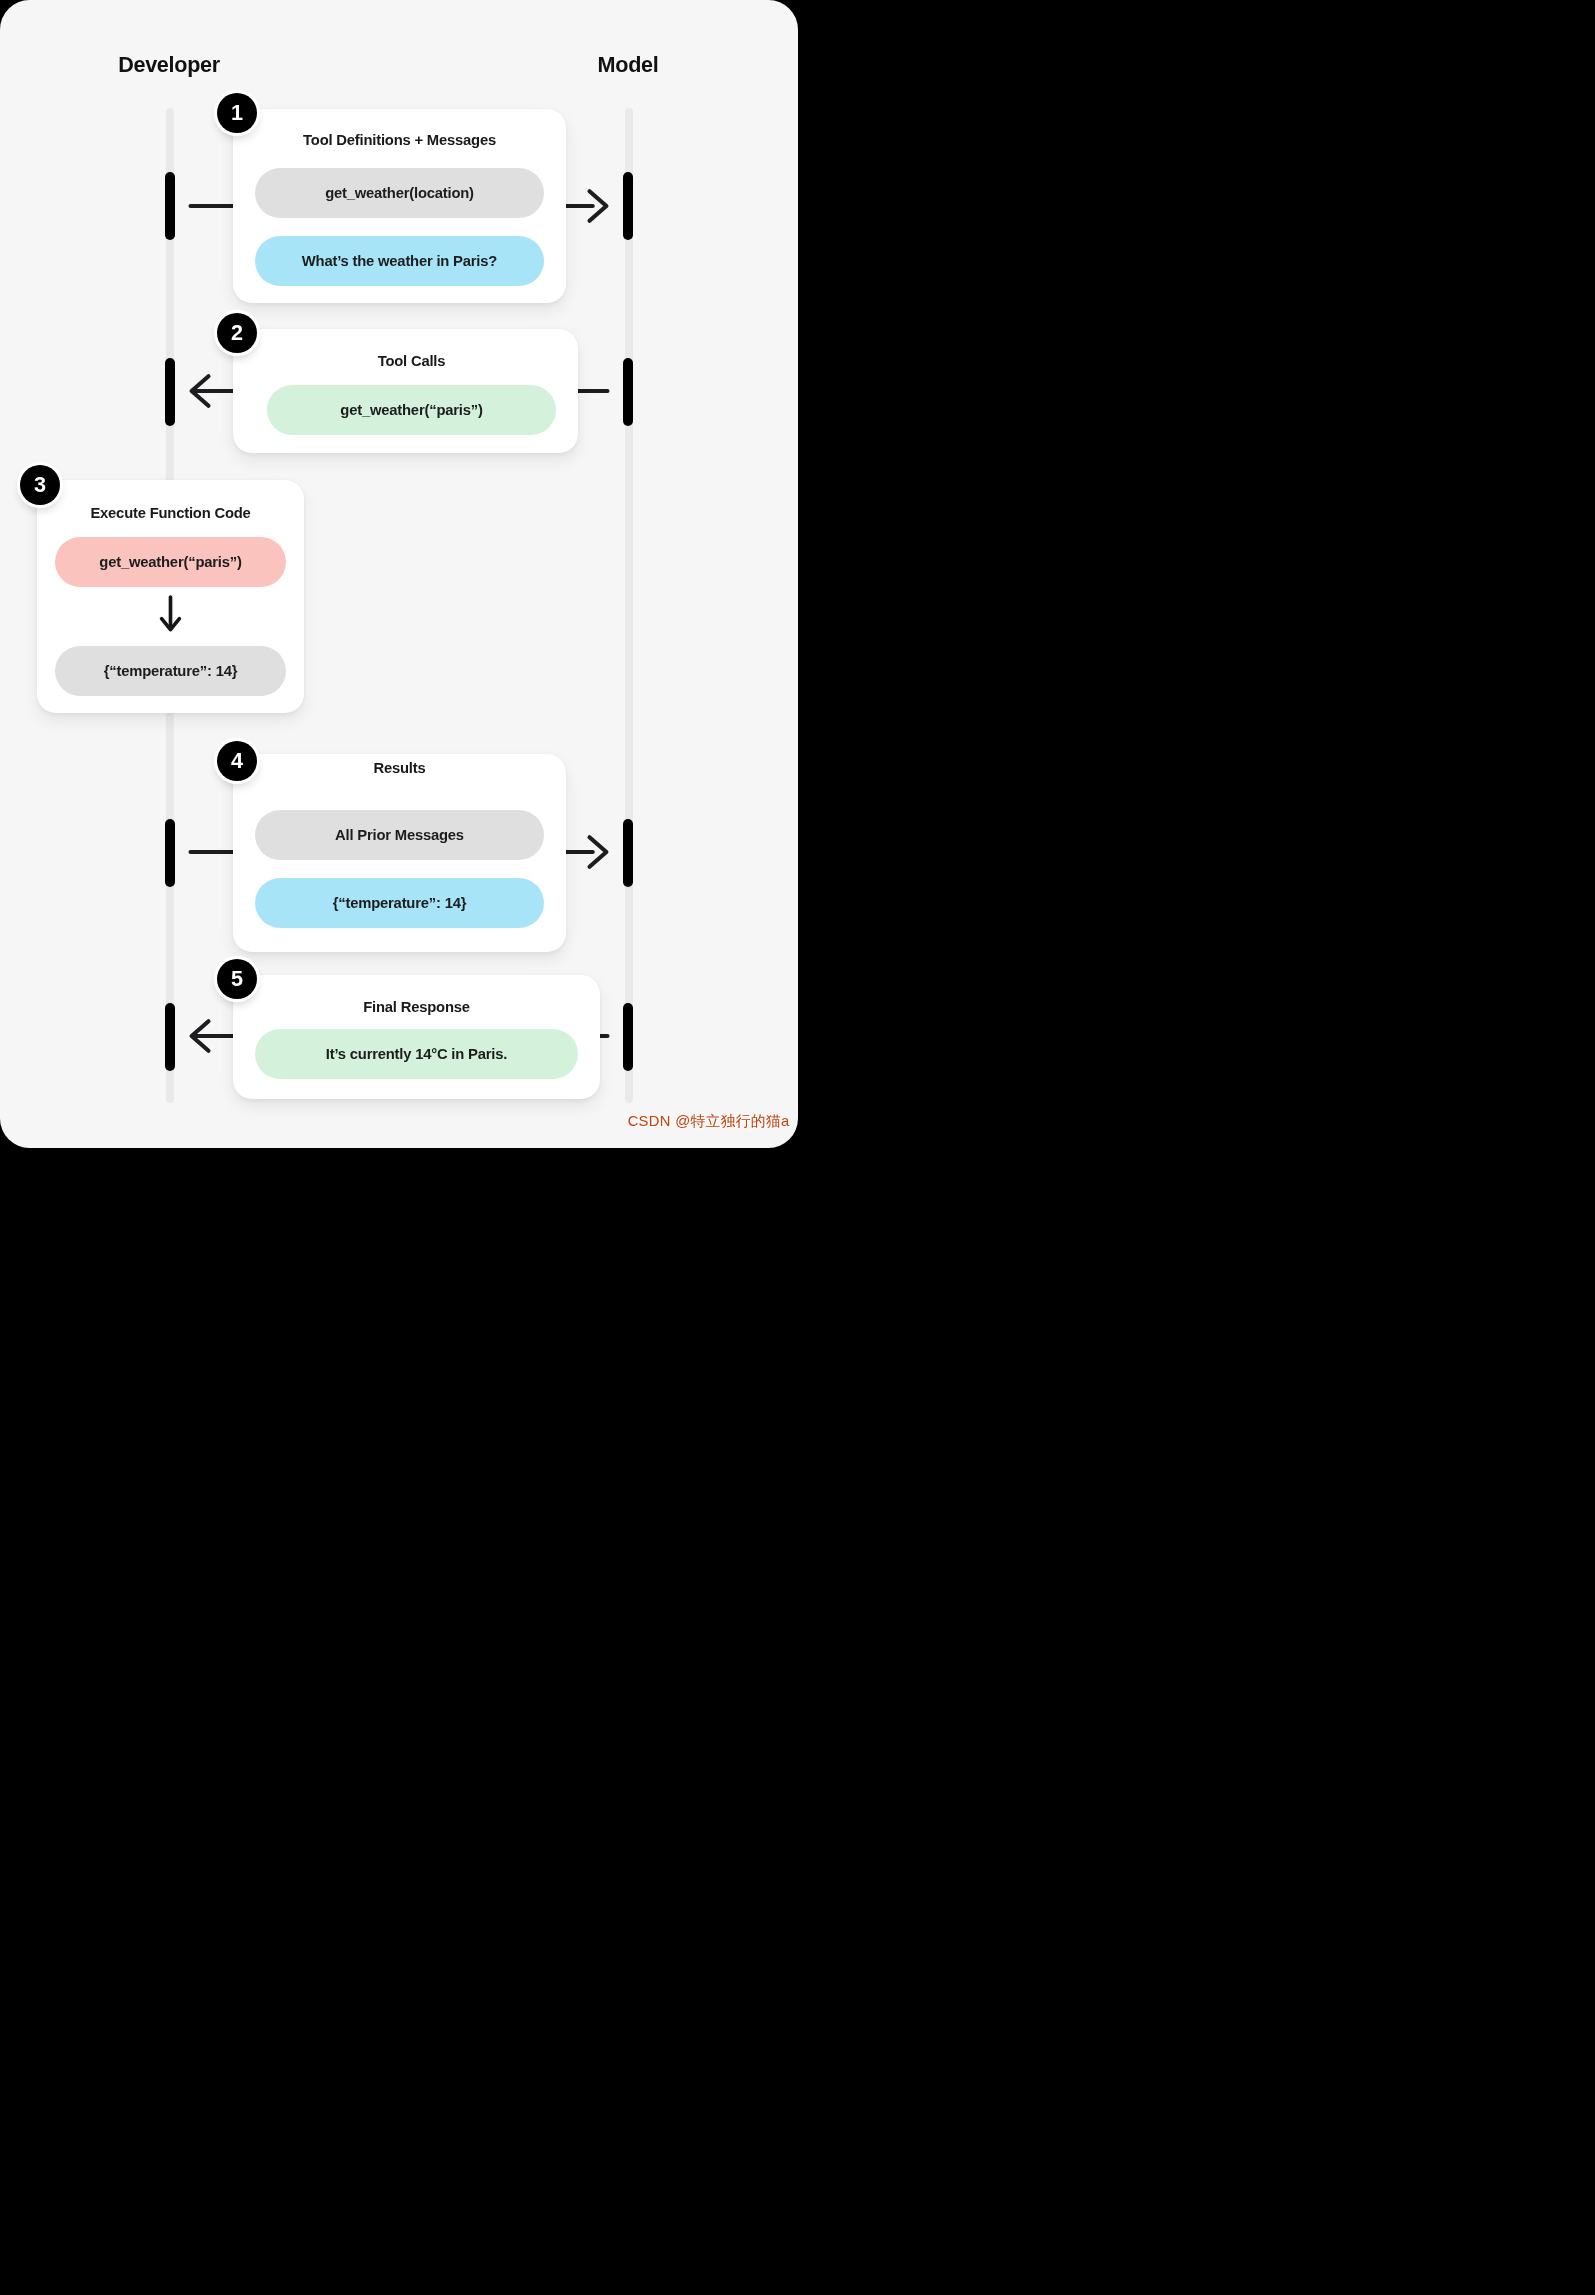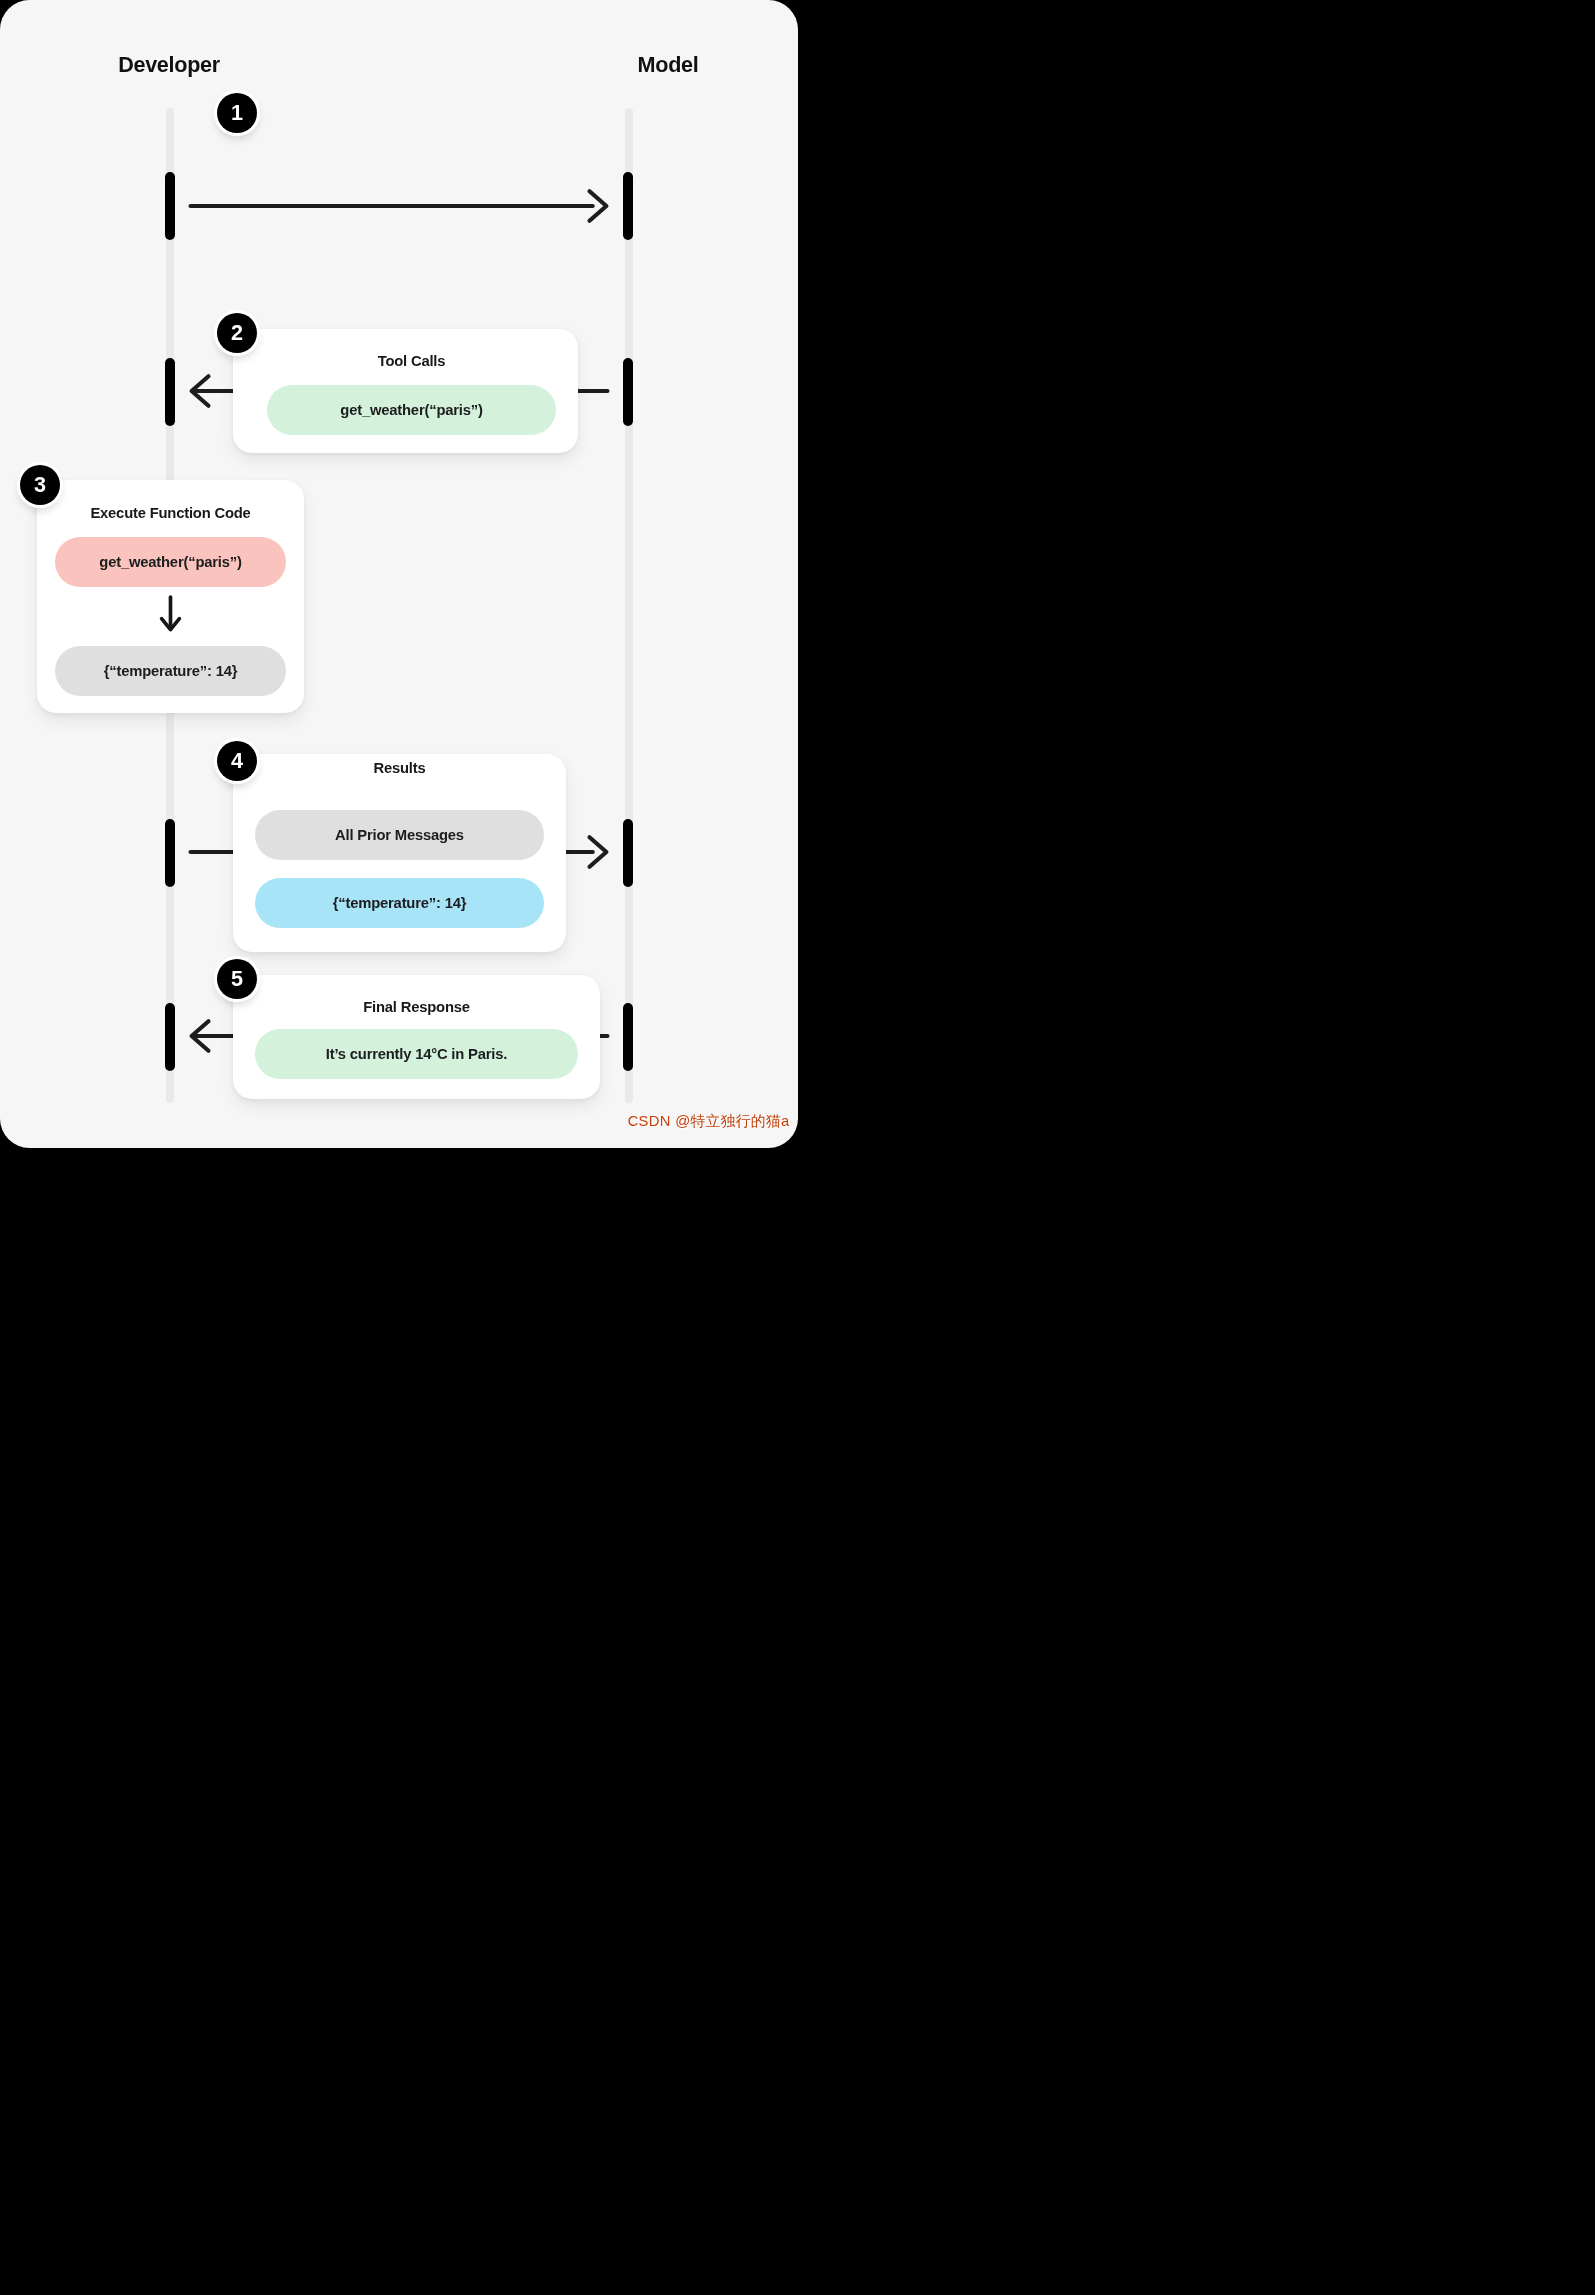--- a/index.html
+++ b/index.html
@@ -11,21 +11,21 @@
   .page{
     position:absolute;inset:0;background:#f6f6f6;
     border-radius:29.5px;overflow:hidden;
   }
   
   .col-label{
     position:absolute;top:52px;transform:translateX(-50%);
     font-size:21.6px;font-weight:700;color:#111;letter-spacing:-0.3px;white-space:nowrap;
   }
   .col-label.dev{left:169px;}
-  .col-label.model{left:652px;padding-left:32px;}
+  .col-label.model{left:612px;padding-left:32px;}
   
   .lifeline{
     position:absolute;width:8px;border-radius:4.2px;background:#e9e9e9;
     top:108px;height:995px;
   }
   .lifeline.dev{left:166px;}
   .lifeline.model{left:625px;}
   
   .abar{
     position:absolute;width:9.5px;height:68px;border-radius:5.3px;background:#000;
@@ -148,20 +148,25 @@
         <polyline points="766,10 798,38 766,66"></polyline>
       </svg>
   </div>
   <div class="arrow p5">
     <svg viewBox="0 0 808 76">
         <line x1="12" y1="38" x2="800" y2="38"></line>
         <polyline points="42,10 10,38 42,66"></polyline>
       </svg>
   </div>
 
+  <div class="card c1">
+    <div class="card-title">Tool Definitions + Messages</div>
+    <div class="pill gray first">get_weather(location)</div>
+    <div class="pill blue second">What’s the weather in Paris?</div>
+  </div>
 
   <div class="card c2">
     <div class="card-title">Tool Calls</div>
     <div class="pill green first">get_weather(“paris”)</div>
   </div>
 
   <div class="card c3">
     <div class="card-title">Execute Function Code</div>
     <div class="pill red first">get_weather(“paris”)</div>
     <div class="down-arrow-wrap">

